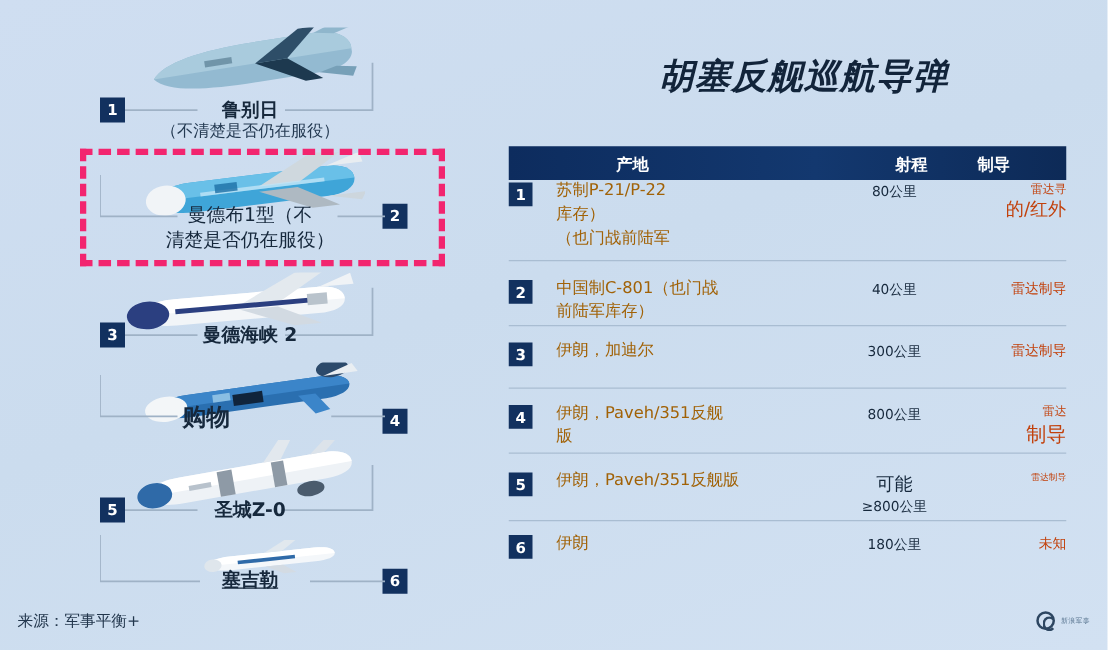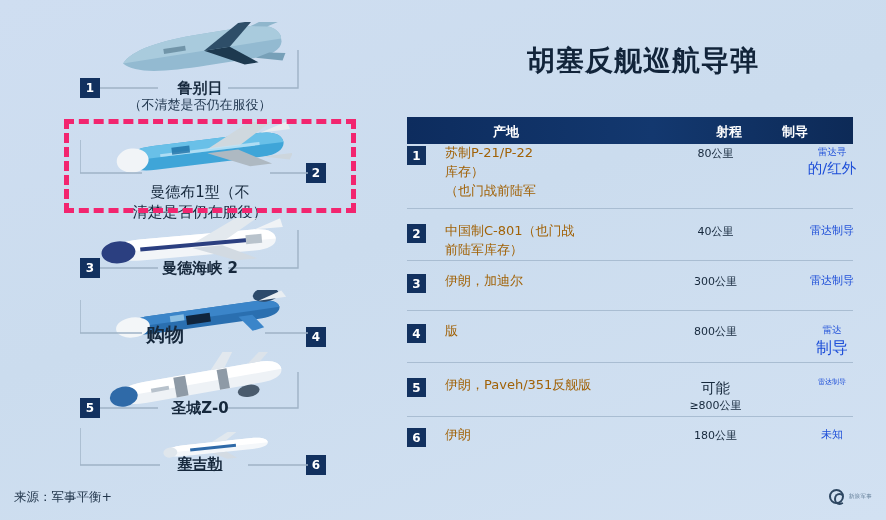--- a/index.html
+++ b/index.html
@@ -55,21 +55,20 @@
     line-height: 1.25;
     white-space: nowrap;
   }
   .m-label2 {
     position: absolute;
     text-align: center;
     font-size: 15px;
     color: #16283c;
     line-height: 1.3;
     width: 230px;
-    margin-top: 20px;
   }
 
   
   .missile-art { position: absolute; }
 
   
   #highlight-box {
     position: absolute;
     left: 64px; top: 119px;
     width: 292px; height: 94px;
@@ -85,20 +84,21 @@
   }
   #page-title {
     position: absolute;
     left: 0; top: 42px;
     width: 486px;
     text-align: center;
     font-size: 28px;
     font-weight: bold;
     color: #12243a;
     letter-spacing: 1px;
+    font-style: italic;
   }
 
   #table-header {
     position: absolute;
     left: 7px; top: 117px;
     width: 446px; height: 27px;
     background: linear-gradient(90deg, #0d2c5e 0%, #13386f 55%, #0d2a57 100%);
     color: #ffffff;
     font-size: 13px;
     font-weight: bold;
@@ -135,24 +135,24 @@
   .cell-range {
     position: absolute;
     left: 256px; top: 0;
     width: 105px;
     text-align: center;
     color: #16283c;
     line-height: 1.4;
   }
   .cell-guide {
     position: absolute;
-    left: 383px; top: 0;
+    left: 362px; top: 0;
     width: 84px;
-    text-align: center;
-    color: #1d4ed8;
+    text-align: right;
+    color: #c2410c;
     line-height: 1.35;
   }
   .sz-xs { font-size: 7px; }
   .sz-s  { font-size: 9.5px; }
   .sz-m  { font-size: 11px; }
   .sz-l  { font-size: 14.5px; }
   .sz-xl { font-size: 16px; }
   .divider {
     position: absolute;
     left: 0; width: 446px; height: 1px;
@@ -208,21 +208,21 @@
         <path d="M150 45 L176 52 L180 45 L164 42 Z" fill="#77a0b8"></path>
         <rect x="60" y="22" width="22" height="5" fill="#4d7187" opacity=".6"></rect>
       </g>
     </svg>
     <div class="badge" style="left:80px; top:78px;">1</div>
     <svg class="connector" style="left:100px; top:50px;" width="230" height="48">
       <polyline class="conn-line" points="0,38 58,38"></polyline>
       <polyline class="conn-line" points="128,38 198,38 198,0"></polyline>
     </svg>
     <div class="m-label" style="left:85px; top:79px; width:230px;">鲁别日</div>
-    <div class="m-sub" style="left:85px; top:98px; width:230px;font-family:Liberation Mono, monospace;">（不清楚是否仍在服役）</div>
+    <div class="m-sub" style="left:85px; top:98px; width:230px;">（不清楚是否仍在服役）</div>
   </div>
 
   <div class="missile-block" style="top:0;">
     <svg class="missile-art" style="left:112px; top:122px;" width="180" height="58" viewBox="0 0 180 58">
       <g transform="rotate(-7 90 29)">
         <path d="M10 30 C14 22 26 18 42 18 L150 18 C164 18 172 23 172 30 C172 37 164 42 150 42 L42 42 C26 42 14 38 10 30 Z" fill="#3fa5d8"></path>
         <path d="M10 30 C14 22 26 18 42 18 L150 18 C164 18 172 23 172 30 L10 30 Z" fill="#69c0e8"></path>
         <ellipse cx="20" cy="30" rx="16" ry="12" fill="#f1f4f7"></ellipse>
         <path d="M95 28 L140 6 L166 6 L128 28 Z" fill="#cfd8de"></path>
         <path d="M95 32 L136 50 L158 50 L126 32 Z" fill="#aeb9c2"></path>
@@ -377,20 +377,21 @@
           <div class="sz-m">300公里</div>
         </div>
         <div class="cell-guide">
           <div class="sz-m">雷达制导</div>
         </div>
       </div>
       <div class="divider" style="top: 164px;"></div>
       <div class="trow" style="top: 178px;">
         <div class="row-badge">4</div>
         <div class="cell-origin">
+          <div>伊朗，Paveh/351反舰</div>
           <div>版</div>
         </div>
         <div class="cell-range">
           <div class="sz-m">800公里</div>
         </div>
         <div class="cell-guide">
           <div class="sz-s">雷达</div>
           <div class="sz-xl">制导</div>
         </div>
       </div>

